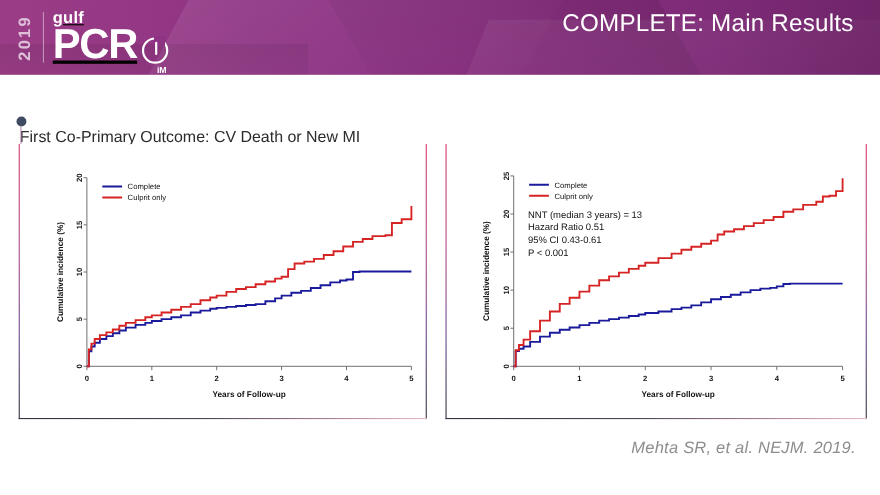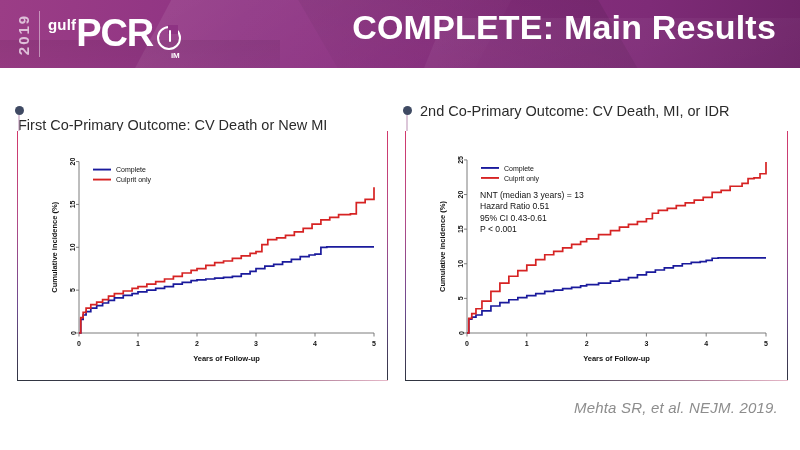--- a/index.html
+++ b/index.html
@@ -26,34 +26,34 @@
     background:linear-gradient(200deg,rgba(0,0,0,.10),rgba(0,0,0,0));
     transform:skewX(30deg);}
   .facet-c{left:420px;top:18px;width:420px;height:120px;
     background:linear-gradient(160deg,rgba(255,255,255,.06),rgba(255,255,255,0));
     transform:skewX(-22deg);}
   .facet-d{left:0px;top:40px;width:280px;height:60px;
     background:linear-gradient(180deg,rgba(0,0,0,.07),rgba(0,0,0,0));}
 
   .header-title{
     position:absolute;right:24px;top:8px;
-    color:#ffffff;font-size:34px;font-weight:bold;letter-spacing:.2px;
+    color:#ffffff;font-size:22px;font-weight:normal;letter-spacing:.2px;
     white-space:nowrap;
   }
 
   
   .logo{position:absolute;left:14px;top:6px;height:56px;display:flex;align-items:center;}
   .logo-year{
     color:#e4cbe0;font-size:15px;font-weight:600;letter-spacing:2px;
     transform:rotate(-90deg);transform-origin:center;
     width:56px;text-align:center;margin-left:-19px;margin-right:-18px;
     opacity:.92;
   }
   .logo-rule{width:1px;height:46px;background:rgba(255,255,255,.45);margin:0 8px 0 6px;}
-  .logo-text{display:flex;flex-direction:row;justify-content:center;line-height:1;}
+  .logo-text{display:flex;flex-direction:column;justify-content:center;line-height:1;text-decoration:underline;}
   .logo-gulf{color:#ffffff;font-size:15px;font-weight:600;letter-spacing:.2px;margin-bottom:1px;}
   .logo-main{display:flex;align-items:flex-end;}
   .logo-pcr{color:#ffffff;font-size:38px;font-weight:bold;letter-spacing:-1.2px;line-height:.88;}
   .logo-mark{position:relative;width:26px;height:26px;margin-left:4px;}
   .logo-ring{position:absolute;left:0;top:1px;width:20px;height:20px;border:2.4px solid #fff;border-radius:50%;}
   .logo-ring-cut{position:absolute;left:11px;top:0px;width:10px;height:9px;background:#8e3383;}
   .logo-tail{position:absolute;left:12px;top:5px;width:2.4px;height:12px;background:#fff;border-radius:2px;}
   .logo-im{position:absolute;left:14px;top:15px;color:#fff;font-size:8px;font-weight:bold;letter-spacing:-.2px;margin-top:12px;}
 
   
@@ -125,27 +125,20 @@
   </div>
 
   <div class="bullet-head" style="left:12px;top:101px;flex-direction:column;">
     <div class="bullet-wrap">
       <div class="bullet-dot"></div>
       <div class="bullet-stem"></div>
     </div>
     <div class="bullet-label">First Co-Primary Outcome: CV Death or New MI</div>
   </div>
 
-  <div class="bullet-head" style="left:400px;top:101px;">
-    <div class="bullet-wrap">
-      <div class="bullet-dot"></div>
-      <div class="bullet-stem"></div>
-    </div>
-    <div class="bullet-label">2nd Co-Primary Outcome: CV Death, MI, or IDR</div>
-  </div>
 
   <div class="panel" style="left:17px;top:131px;width:371px;height:250px;">
     <div class="panel-border-l"></div>
     <div class="panel-border-r"></div>
     <div class="panel-border-b"></div>
     <div class="panel-inner">
       <svg id="svg-left" width="371" height="250" viewBox="0 0 371 250">
           <line x1="62" y1="202" x2="62" y2="30.571428571428584" class="axis-line"></line>
           <line x1="62" y1="202" x2="357" y2="202" class="axis-line"></line>
           <line x1="59" y1="202" x2="62" y2="202" class="tick-line"></line>

